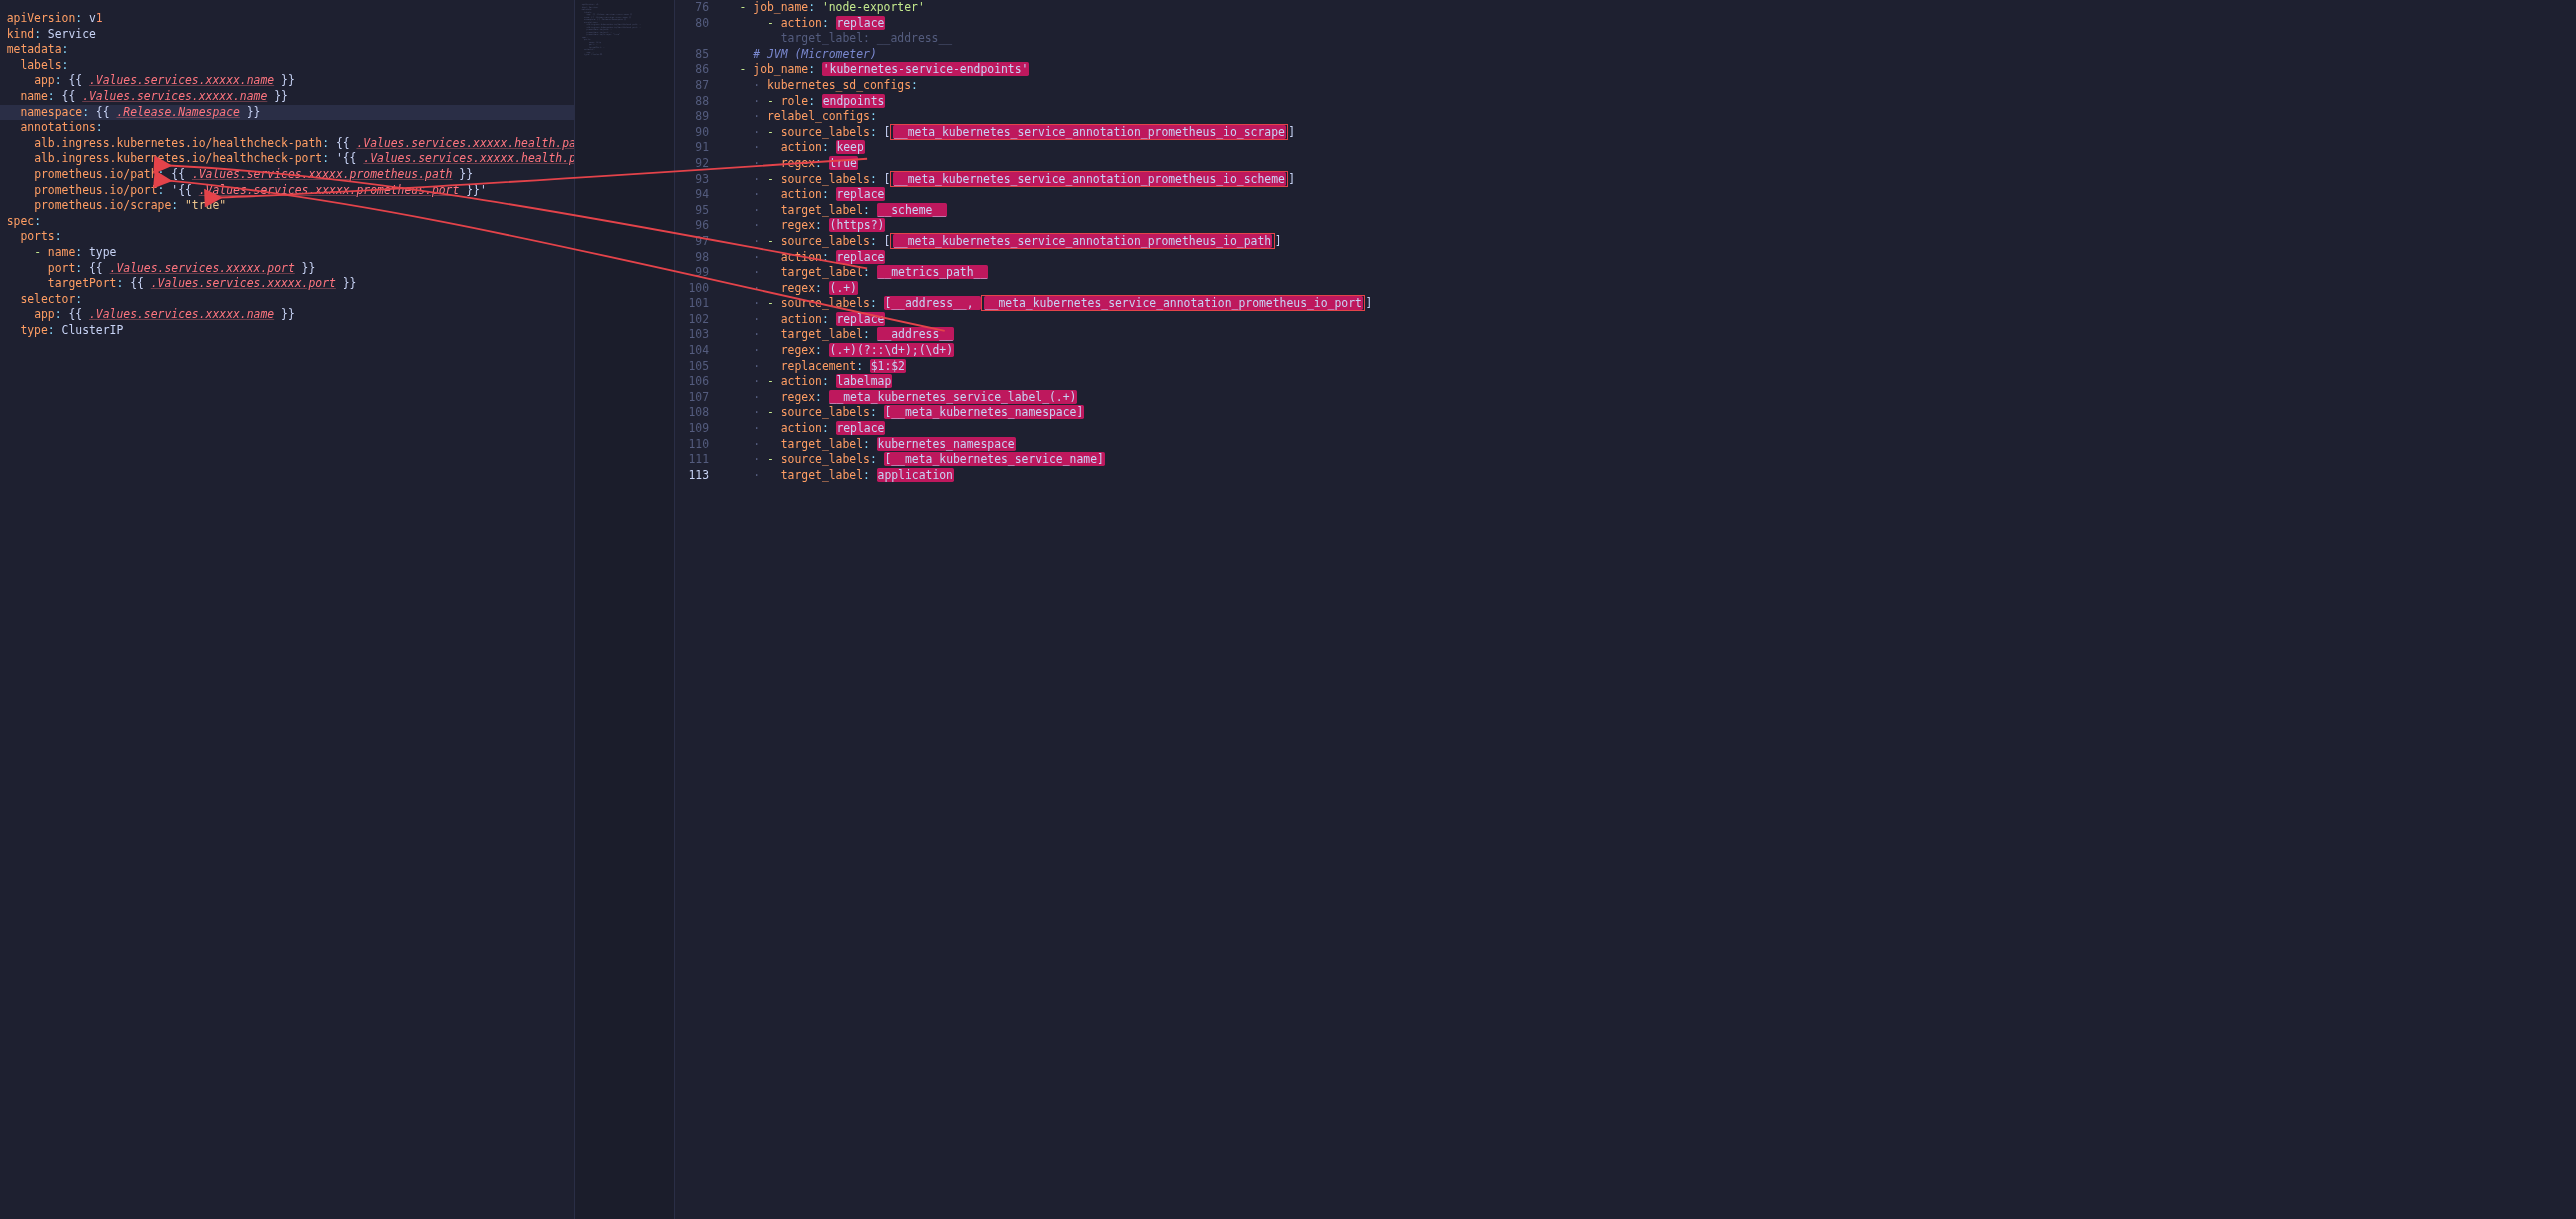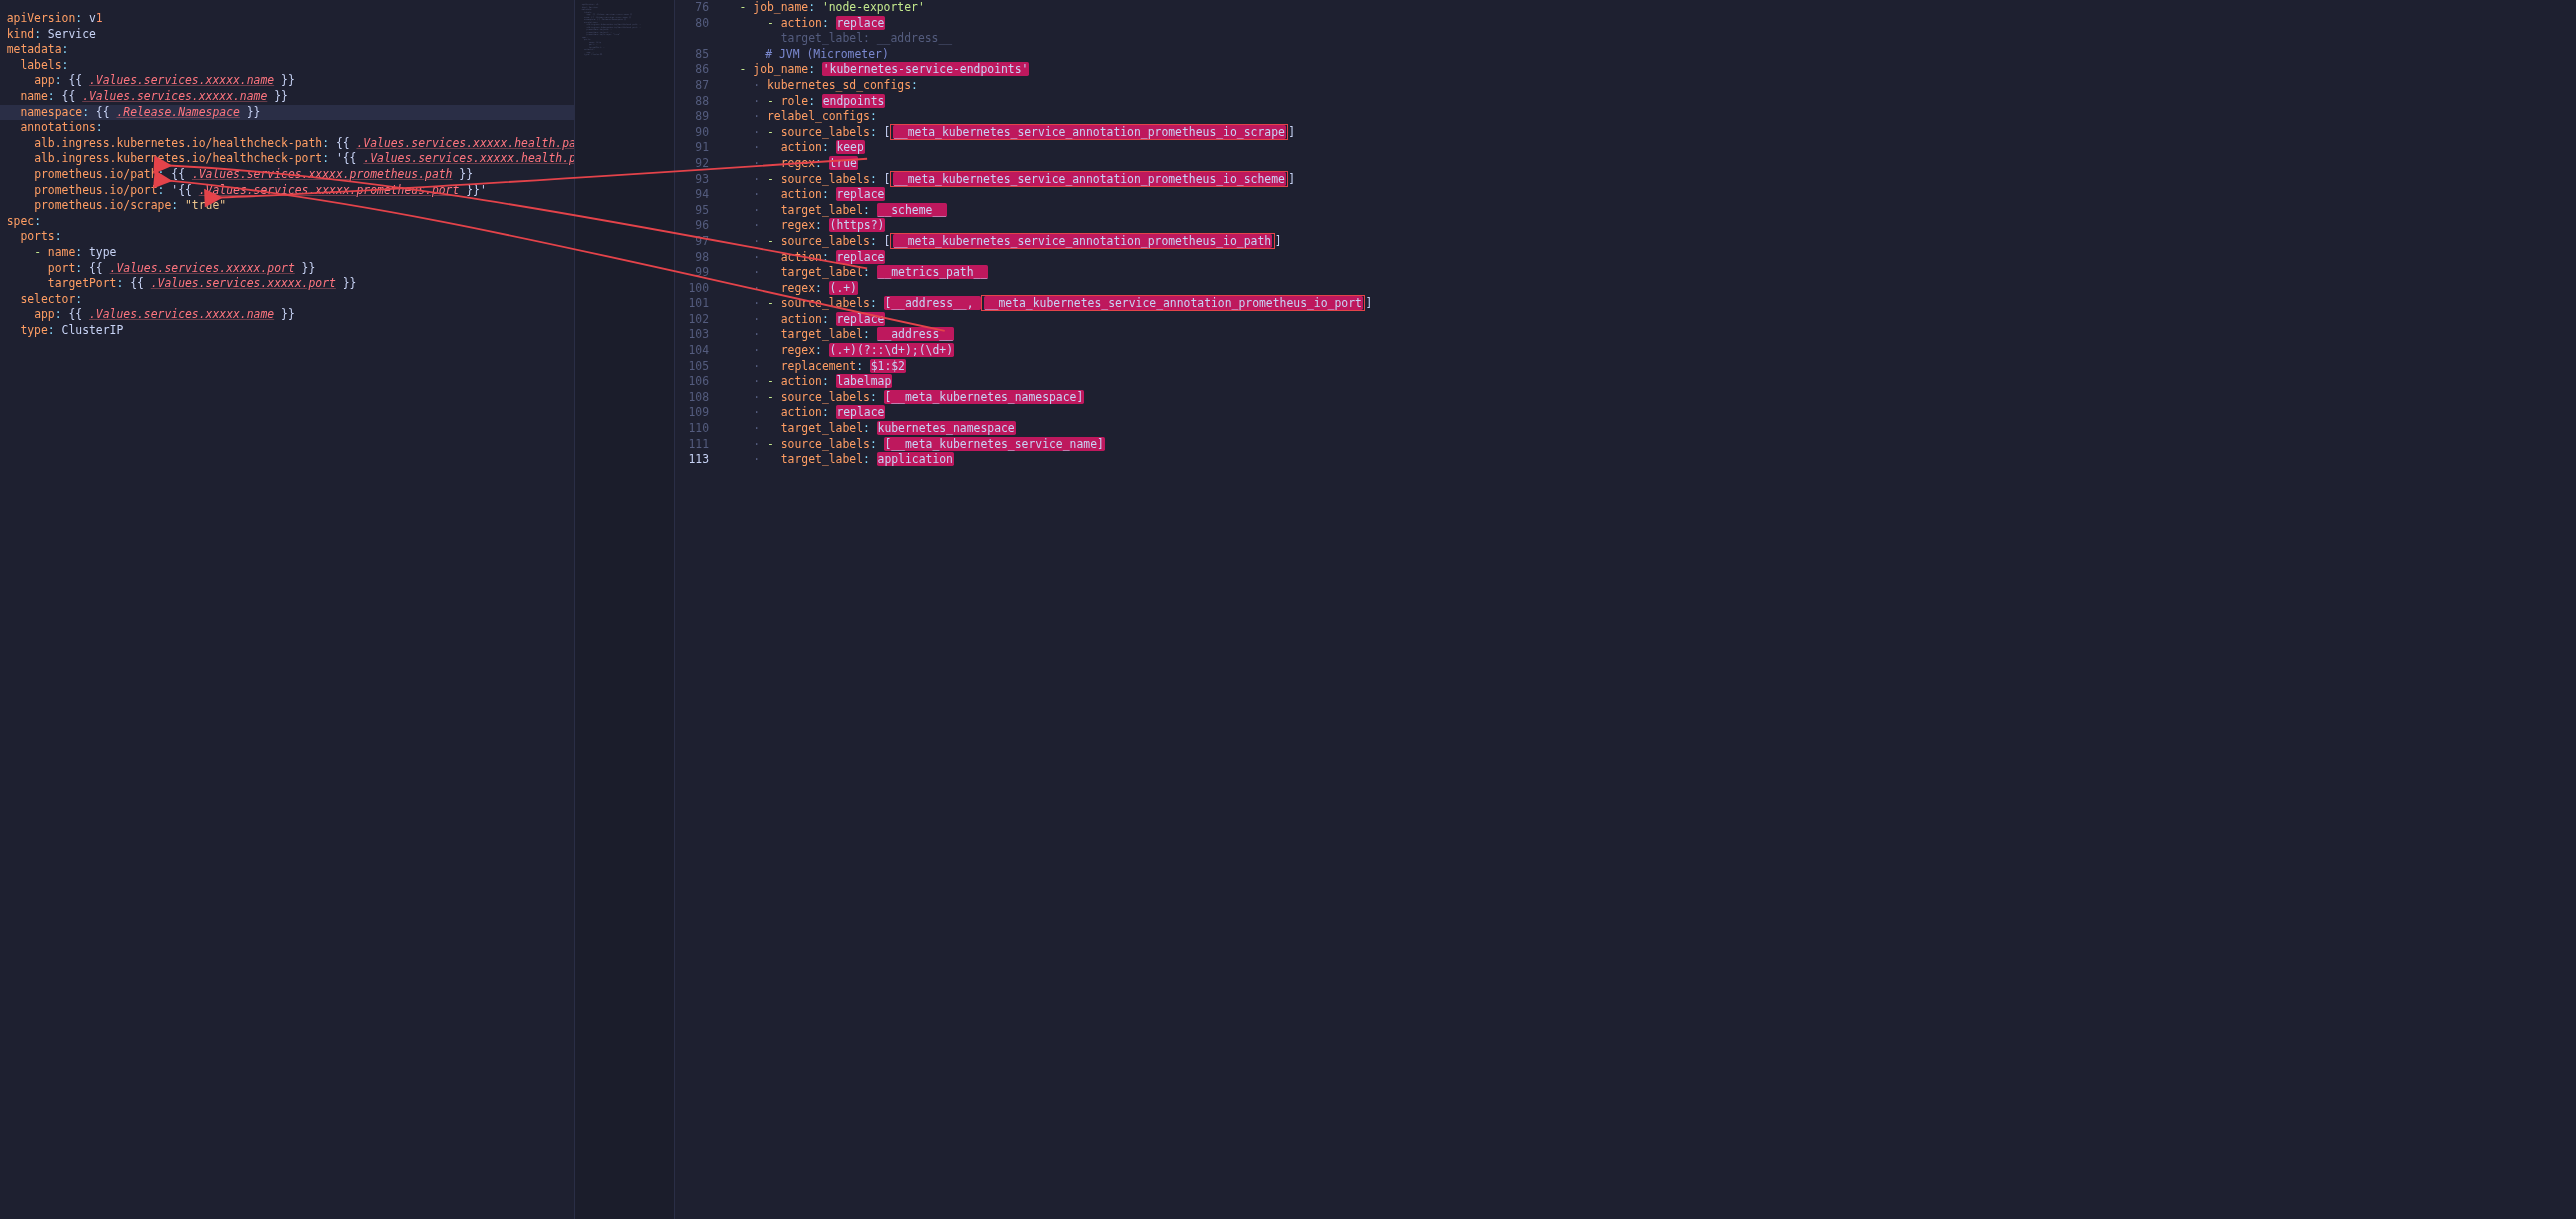--- a/index.html
+++ b/index.html
@@ -62,21 +62,21 @@
   .line-left{white-space:pre; padding-left:6.7px;}
   .hl-row{background:#2a2e46;}
   
   .k  {color:#ff9e64;}  
   .p  {color:#89ddff;}  
   .d  {color:#c3e88d;}  
   .s  {color:#c3e88d;}  
   .s2 {color:#ecc48d;}  
   .v  {color:#ff757f; font-style:italic; text-decoration:underline; text-decoration-color:#ff757f55;margin-top:32px;}
   .n  {color:#ff966c;}  
-  .c  {color:#7a88cf; margin-left:12px;}
+  .c  {color:#7a88cf; font-style:italic;}
   .id {color:#c8d3f5;}
   .id-hl{color:#c8d3f5; background:#be185d; padding:0 0.8px; border-radius:1.7px;}
   .dim{color:#545c7e;}
   
   .redbox{
     border:1.7px solid #e4434a;
     border-radius:0;
     padding:0 1.7px;
   }
   
@@ -161,20 +161,21 @@
 <div class="line"><span class="gutter">97</span>     <span class="dim">· </span><span class="d">- </span><span class="k">source_labels</span><span class="p">: </span><span class="id">[</span><span class="redbox"><span class="id-hl">__meta_kubernetes_service_annotation_prometheus_io_path</span></span><span class="id">]</span></div>
 <div class="line"><span class="gutter">98</span>     <span class="dim">·   </span><span class="k">action</span><span class="p">: </span><span class="id-hl">replace</span></div>
 <div class="line"><span class="gutter">99</span>     <span class="dim">·   </span><span class="k">target_label</span><span class="p">: </span><span class="id-hl">__metrics_path__</span></div>
 <div class="line"><span class="gutter">100</span>     <span class="dim">·   </span><span class="k">regex</span><span class="p">: </span><span class="id-hl">(.+)</span></div>
 <div class="line"><span class="gutter">101</span>     <span class="dim">· </span><span class="d">- </span><span class="k">source_labels</span><span class="p">: </span><span class="id-hl">[__address__, </span><span class="redbox"><span class="id-hl">__meta_kubernetes_service_annotation_prometheus_io_port</span></span><span class="id">]</span></div>
 <div class="line"><span class="gutter">102</span>     <span class="dim">·   </span><span class="k">action</span><span class="p">: </span><span class="id-hl">replace</span></div>
 <div class="line"><span class="gutter">103</span>     <span class="dim">·   </span><span class="k">target_label</span><span class="p">: </span><span class="id-hl">__address__</span></div>
 <div class="line"><span class="gutter">104</span>     <span class="dim">·   </span><span class="k">regex</span><span class="p">: </span><span class="id-hl">(.+)(?::\d+);(\d+)</span></div>
 <div class="line"><span class="gutter">105</span>     <span class="dim">·   </span><span class="k">replacement</span><span class="p">: </span><span class="id-hl">$1:$2</span></div>
 <div class="line"><span class="gutter">106</span>     <span class="dim">· </span><span class="d">- </span><span class="k">action</span><span class="p">: </span><span class="id-hl">labelmap</span></div>
+<div class="line"><span class="gutter">107</span>     <span class="dim">·   </span><span class="k">regex</span><span class="p">: </span><span class="id-hl">__meta_kubernetes_service_label_(.+)</span></div>
 <div class="line"><span class="gutter">108</span>     <span class="dim">· </span><span class="d">- </span><span class="k">source_labels</span><span class="p">: </span><span class="id-hl">[__meta_kubernetes_namespace]</span></div>
 <div class="line"><span class="gutter">109</span>     <span class="dim">·   </span><span class="k">action</span><span class="p">: </span><span class="id-hl">replace</span></div>
 <div class="line"><span class="gutter">110</span>     <span class="dim">·   </span><span class="k">target_label</span><span class="p">: </span><span class="id-hl">kubernetes_namespace</span></div>
 <div class="line"><span class="gutter">111</span>     <span class="dim">· </span><span class="d">- </span><span class="k">source_labels</span><span class="p">: </span><span class="id-hl">[__meta_kubernetes_service_name]</span></div>
 <div class="line"><span class="gutter cur">113</span>     <span class="dim">·   </span><span class="k">target_label</span><span class="p">: </span><span class="id-hl">application</span></div>
     </div>
   </div>
 </div>
 
 <svg class="arrows" viewBox="0 0 3054 1446">

